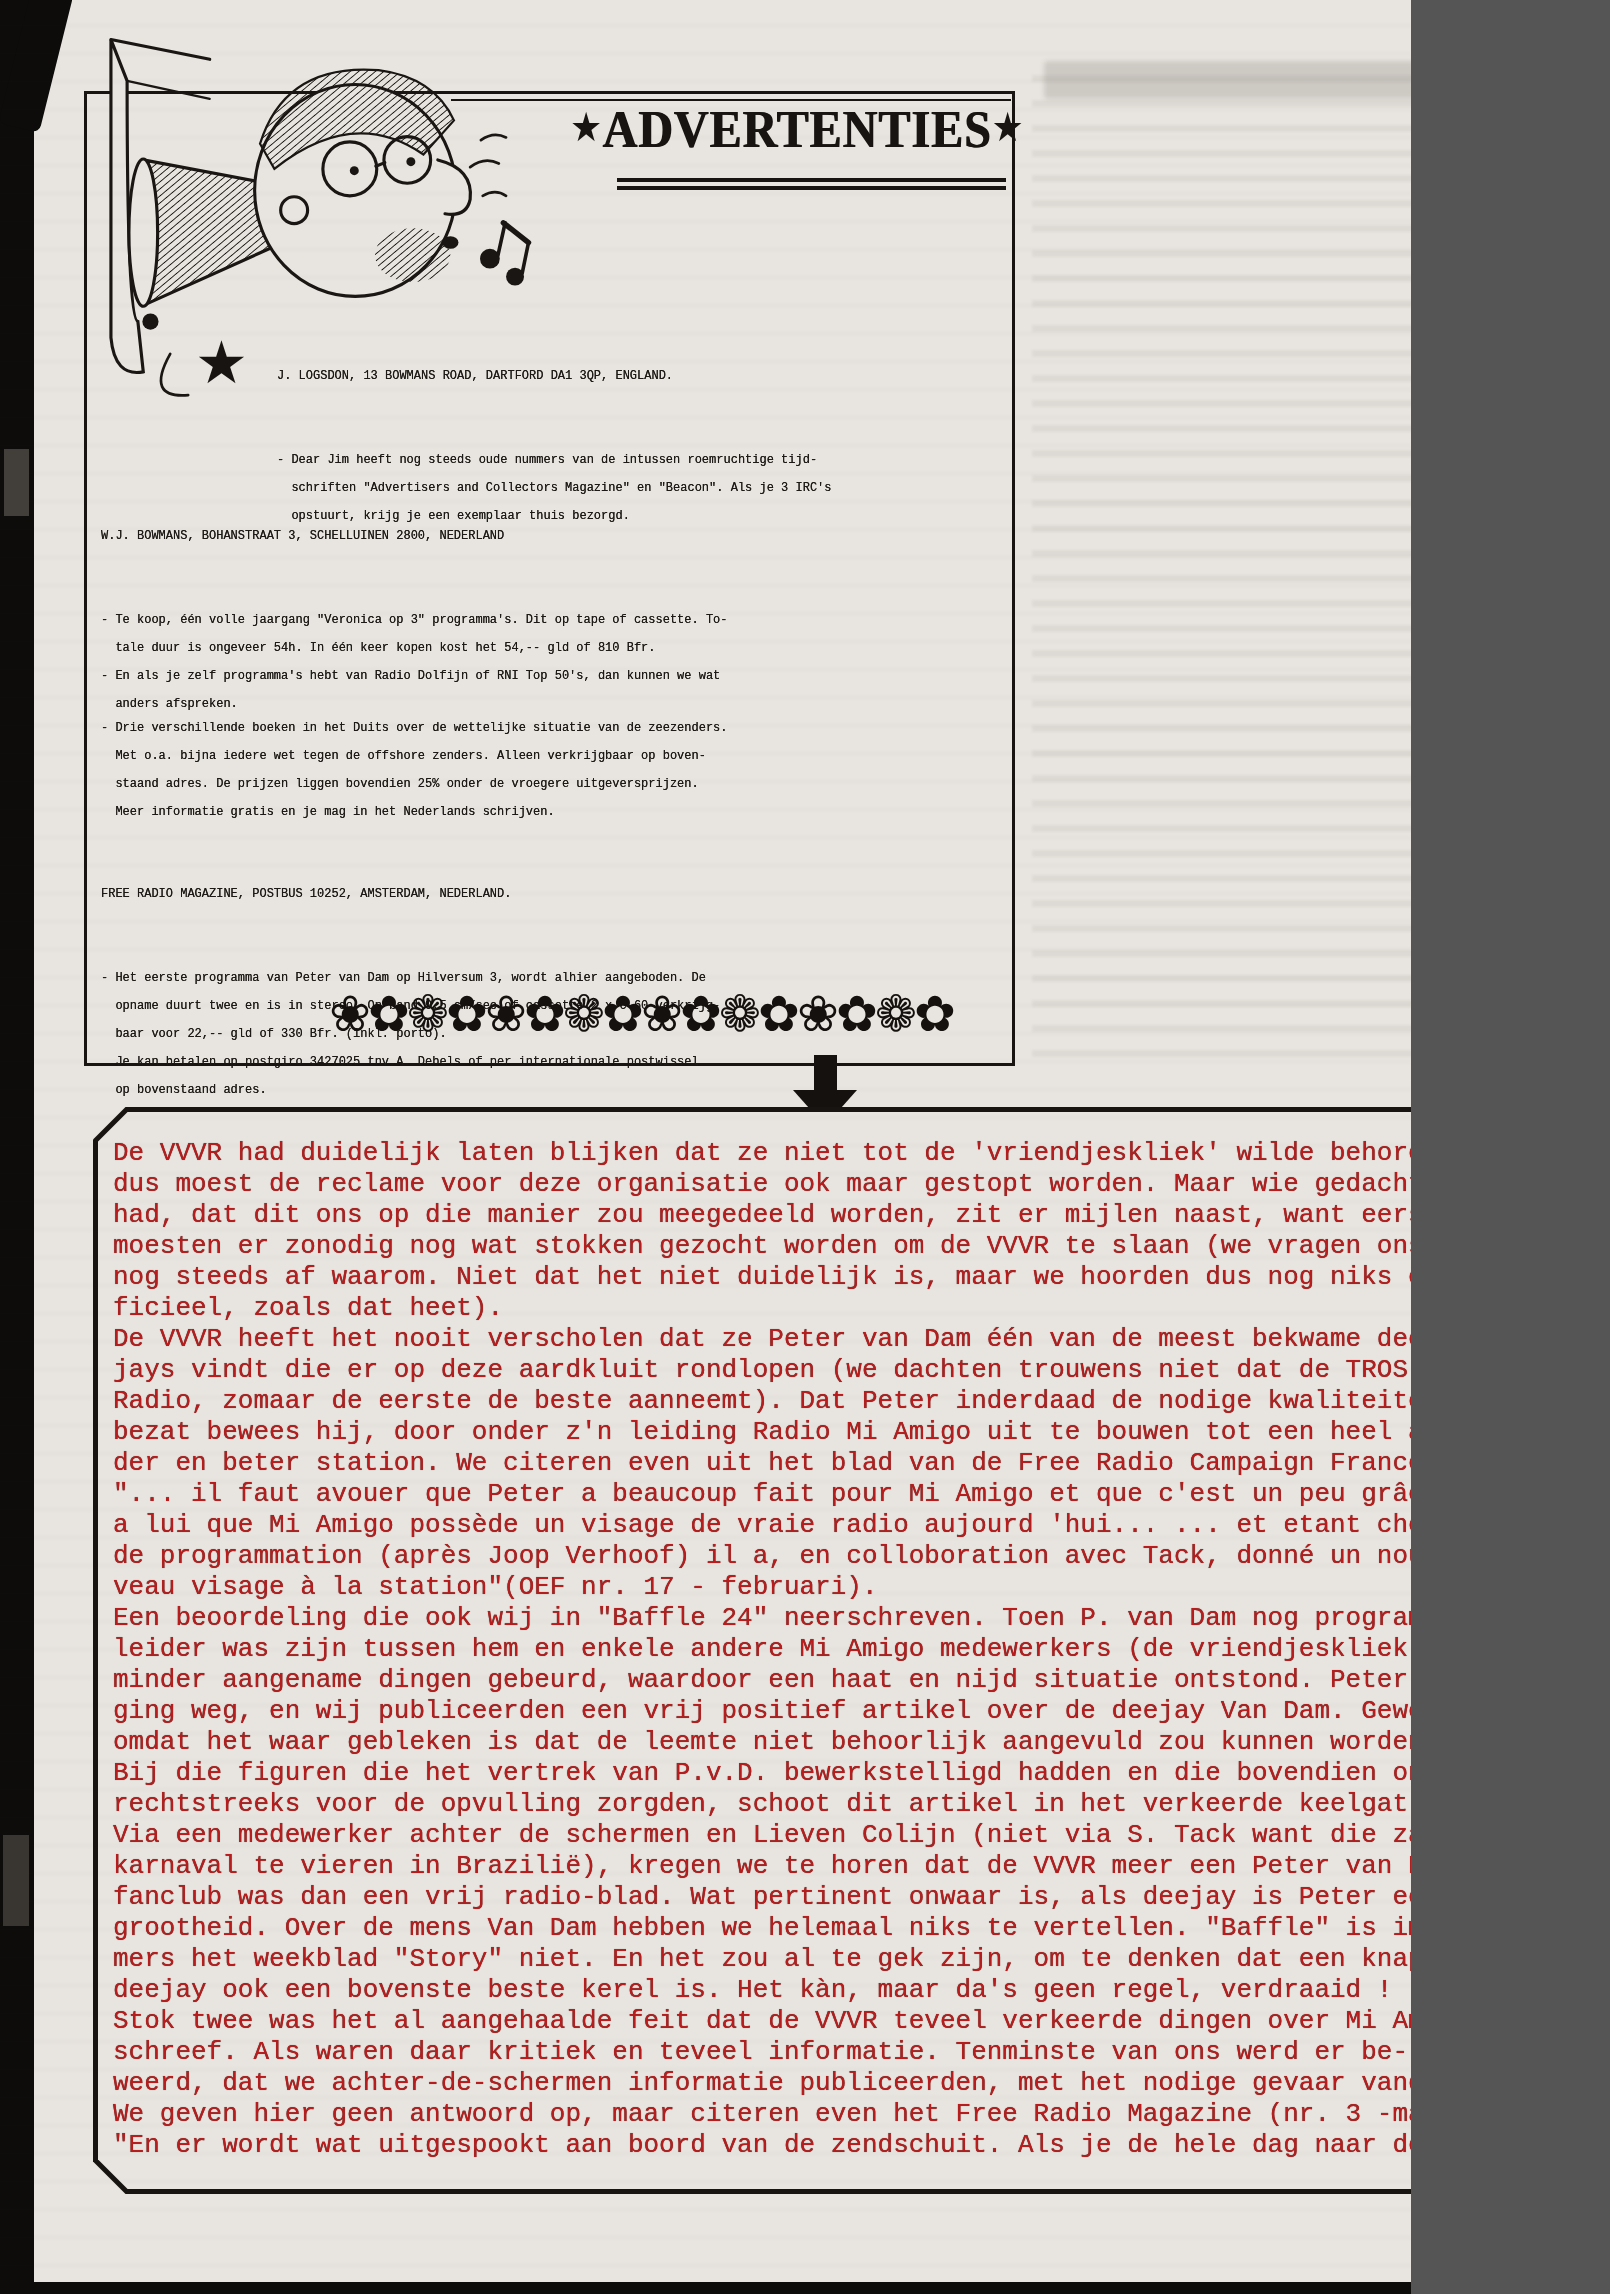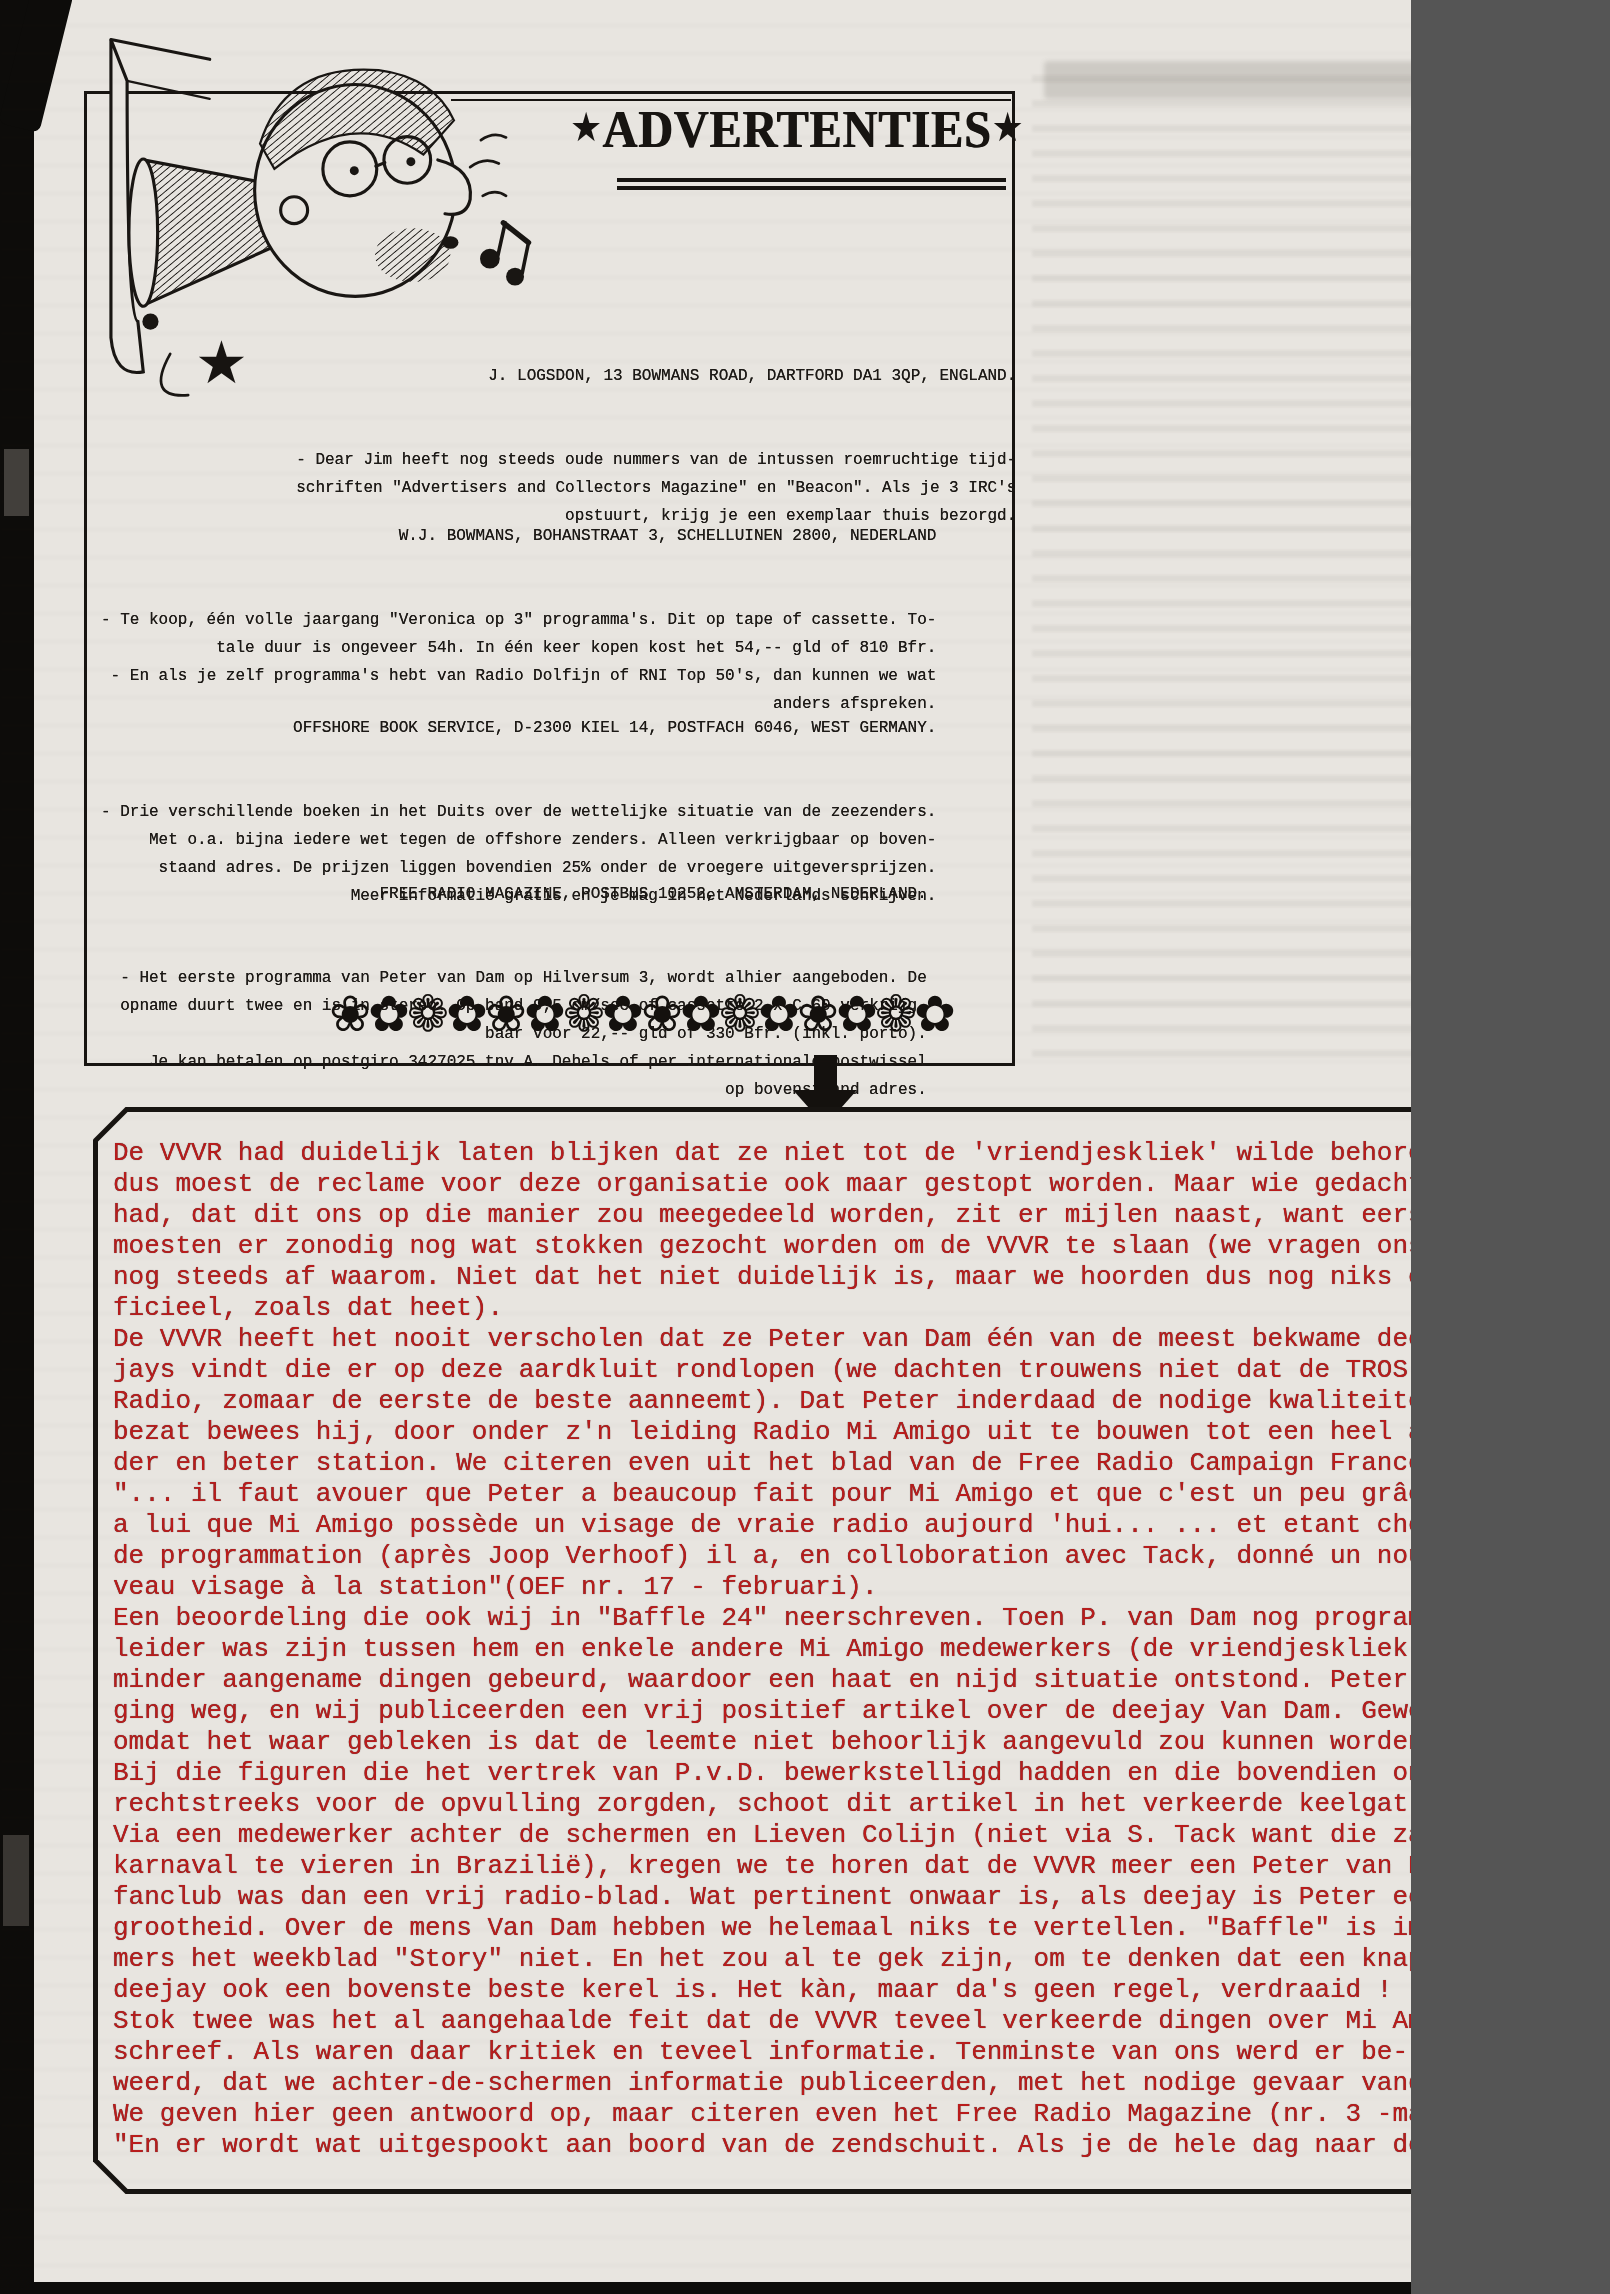--- a/index.html
+++ b/index.html
@@ -33,21 +33,21 @@
   .adv-title {
     position:absolute; left:570px; top:98px; width:445px; text-align:center;
     font-family:"Liberation Serif","DejaVu Serif",serif; font-weight:bold;
     font-size:48px; color:#171411; white-space:nowrap; letter-spacing:1px;
     transform:scaleY(1.12); transform-origin:top left;
     text-shadow:1px 0 #171411;
   }
   .adv-title .tstar { font-family:"DejaVu Sans",sans-serif; font-size:36px; vertical-align:5.7px; text-shadow:none; letter-spacing:0; }
   .title-rule { position:absolute; left:617px; top:178px; width:389px; height:3.8px; border-top:4.8px solid #171411; border-bottom:4.8px solid #171411; }
   .star-bullet { position:absolute; left:195px; top:333px; font-family:"DejaVu Sans",sans-serif; font-size:59px; line-height:1; color:#171411; }
-  .ad { position:absolute; font-size:16px; line-height:28px; white-space:pre; text-shadow:0 0 0.6px rgba(25,21,17,.9);text-align:right; }
+  .ad { position:absolute; font-size:12px; line-height:28px; white-space:pre; text-shadow:0 0 0.6px rgba(25,21,17,.9); }
   .ad-1 { left:277px; top:306px; }
   .ad-2 { left:101px; top:466px; }
   .ad-3 { left:101px; top:658px; }
   .ad-4 { left:101px; top:824px; }
   .flower-strip {
     position:absolute; left:272px; top:985px; width:738px; text-align:center;
     font-family:"DejaVu Sans",sans-serif; font-size:50px; letter-spacing:-2.9px;
     color:#14110e; white-space:nowrap;
   }
   
@@ -141,21 +141,20 @@
   opstuurt, krijg je een exemplaar thuis bezorgd.</div>
   </div>
   <div class="ad ad-2">
     <div>W.J. BOWMANS, BOHANSTRAAT 3, SCHELLUINEN 2800, NEDERLAND</div>
     <div>- Te koop, één volle jaargang "Veronica op 3" programma's. Dit op tape of cassette. To-
   tale duur is ongeveer 54h. In één keer kopen kost het 54,-- gld of 810 Bfr.
 - En als je zelf programma's hebt van Radio Dolfijn of RNI Top 50's, dan kunnen we wat
   anders afspreken.</div>
   </div>
   <div class="ad ad-3">
-    <div>OFFSHORE BOOK SERVICE, D-2300 KIEL 14, POSTFACH 6046, WEST GERMANY.</div>
     <div>- Drie verschillende boeken in het Duits over de wettelijke situatie van de zeezenders.
   Met o.a. bijna iedere wet tegen de offshore zenders. Alleen verkrijgbaar op boven-
   staand adres. De prijzen liggen bovendien 25% onder de vroegere uitgeversprijzen.
   Meer informatie gratis en je mag in het Nederlands schrijven.</div>
   </div>
   <div class="ad ad-4">
     <div>FREE RADIO MAGAZINE, POSTBUS 10252, AMSTERDAM, NEDERLAND.</div>
     <div>- Het eerste programma van Peter van Dam op Hilversum 3, wordt alhier aangeboden. De
   opname duurt twee en is in stereo. Op band 9,5 cm/sec of cassette 2 x C-60 verkrijg-
   baar voor 22,-- gld of 330 Bfr. (inkl. porto).

